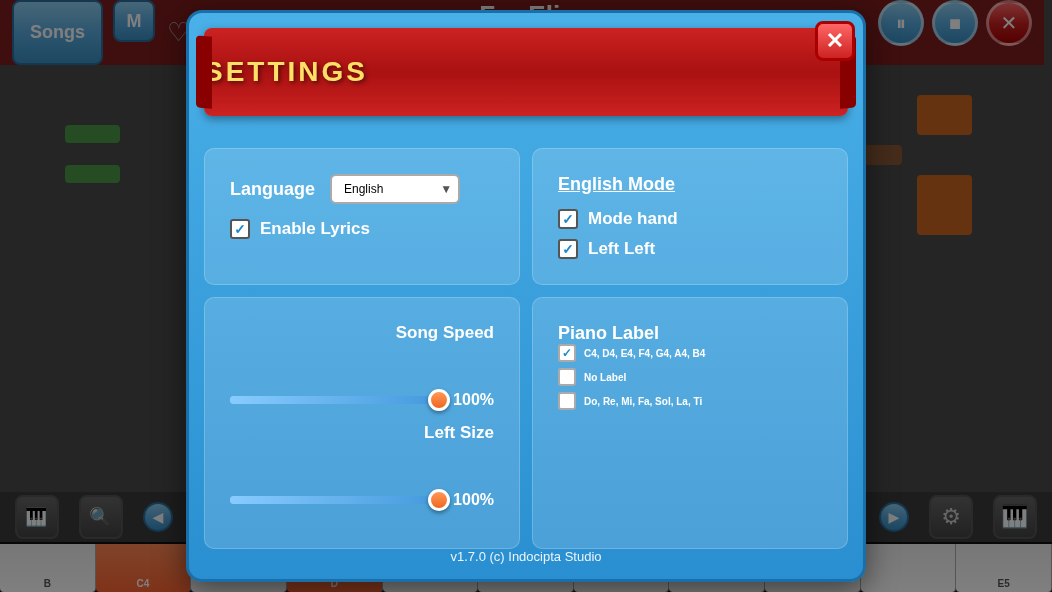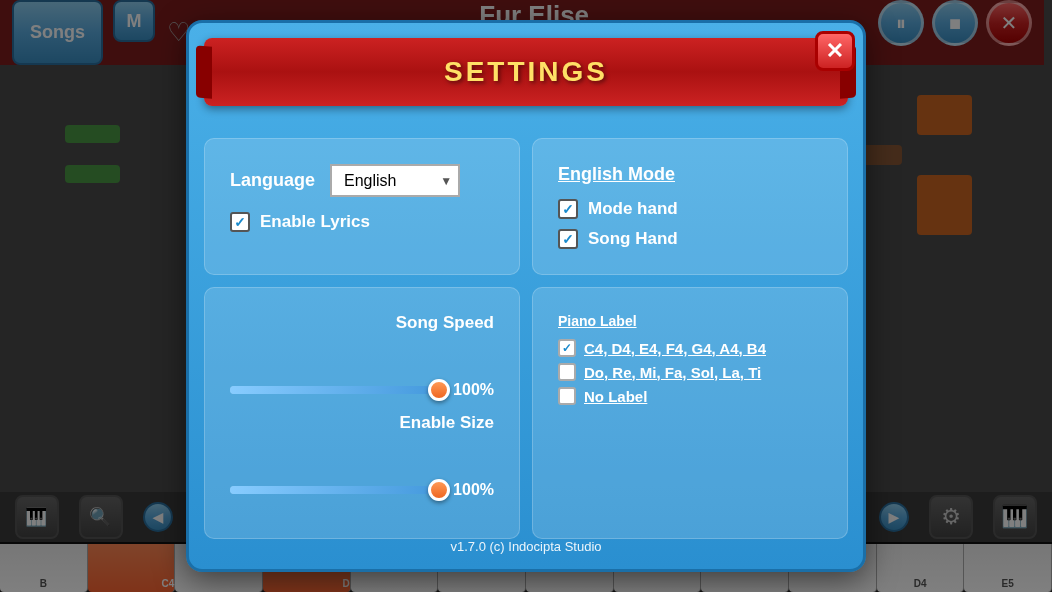--- a/index.html
+++ b/index.html
@@ -170,21 +170,20 @@
       justify-content: center;
       padding-bottom: 3px;
       font-size: 10px;
       color: #555;
       font-weight: bold;
       position: relative;
     }
     .white-key.active {
       background: linear-gradient(180deg, #ff8855 0%, #ff6633 100%);
       color: white;
-      justify-content: flex-end;
     }
 
     
     .overlay {
       position: absolute;
       top: 0; left: 0; right: 0; bottom: 0;
       background: rgba(0,0,0,0.5);
       z-index: 10;
       display: flex;
       align-items: center;
@@ -217,22 +216,21 @@
       font-size: 22px;
       font-weight: bold;
       cursor: pointer;
       z-index: 20;
     }
 
     
     .settings-banner {
       background: linear-gradient(180deg, #cc2222 0%, #aa1111 50%, #cc2222 100%);
       border-radius: 8px;
-      text-align: center;
-      padding: 18px 0;
+      padding: 28px 0;
       margin-bottom: 32px;
       position: relative;
       box-shadow: 0 3px 8px rgba(0,0,0,0.4);
     }
     .settings-banner::before {
       content: '';
       position: absolute;
       left: -8px;
       top: 8px;
       width: 16px;
@@ -280,24 +278,24 @@
       gap: 15px;
       margin-bottom: 15px;
     }
     .lang-label {
       color: white;
       font-size: 18px;
       font-weight: bold;
     }
     .lang-select {
       padding: 6px 12px;
-      border-radius: 0;
+      border-radius: 6px;
       border: 2px solid #aaa;
       background: white;
-      font-size: 16px;
+      font-size: 12px;
       cursor: pointer;
       min-width: 130px;
       appearance: none;
       padding-right: 30px;
       position: relative;
     }
     .lang-select-wrapper {
       position: relative;
       display: inline-block;
     }
@@ -390,24 +388,22 @@
       color: white;
       font-size: 16px;
       font-weight: bold;
       min-width: 45px;
       text-align: right;
     }
 
     
     .piano-label-title {
       color: white;
-      font-size: 14px;
-      font-weight: bold;
-      text-decoration: underline;
-      margin-bottom: 10px;
+      font-size: 18px;
+      font-weight: bold;
     }
     .radio-row {
       display: flex;
       align-items: center;
       gap: 8px;
       margin-bottom: 6px;
     }
     .radio-cb {
       width: 18px;
       height: 18px;
@@ -418,23 +414,22 @@
       align-items: center;
       justify-content: center;
       cursor: pointer;
       font-size: 12px;
       color: #1a8acc;
       font-weight: bold;
       flex-shrink: 0;
     }
     .radio-label {
       color: white;
-      font-size: 15px;
-      font-weight: bold;
-      text-decoration: underline;
+      font-size: 10px;
+      font-weight: bold;
     }
 
     
     .settings-footer {
       text-align: center;
       color: white;
       font-size: 13px;
       margin-top: 0;
       opacity: 0.9;
     }
@@ -506,23 +501,20 @@
       <span></span>
     </div>
   <div class="white-key">
       <span></span>
     </div>
   <div class="white-key">
       <span></span>
     </div>
   <div class="white-key">
       <span></span>
-    </div>
-  <div class="white-key">
-      <span>D4</span>
     </div>
   <div class="white-key">
       <span>E5</span>
     </div>
 </div>
 
 <div class="overlay">
 
   <div class="settings-dialog">
 
@@ -555,56 +547,56 @@
       </div>
 
       <div class="settings-panel">
         <div class="autoplay-title">English Mode</div>
         <div class="checkbox-row" style="margin-bottom:10px;">
           <div class="cb">✓</div>
           <span class="cb-label">Mode hand</span>
         </div>
         <div class="checkbox-row">
           <div class="cb">✓</div>
-          <span class="cb-label">Song Hand</span>
+          <span class="cb-label">Left Left</span>
         </div>
       </div>
 
       <div class="settings-panel">
         <div class="section-label">Song Speed</div>
         <div class="slider-row">
           <div class="slider-track">
             <div class="slider-fill" style="width:100%;"></div>
             <div class="slider-thumb" style="left:100%;"></div>
           </div>
           <span class="slider-pct">100%</span>
         </div>
-        <div class="section-label">Enable Size</div>
+        <div class="section-label">Left Size</div>
         <div class="slider-row">
           <div class="slider-track">
             <div class="slider-fill" style="width:100%;"></div>
             <div class="slider-thumb" style="left:100%;"></div>
           </div>
           <span class="slider-pct">100%</span>
         </div>
       </div>
 
       <div class="settings-panel">
         <div class="piano-label-title">Piano Label</div>
         <div class="radio-row">
           <div class="radio-cb">✓</div>
           <span class="radio-label">C4, D4, E4, F4, G4, A4, B4</span>
         </div>
         <div class="radio-row">
           <div class="radio-cb"></div>
-          <span class="radio-label">Do, Re, Mi, Fa, Sol, La, Ti</span>
+          <span class="radio-label">No Label</span>
         </div>
         <div class="radio-row">
           <div class="radio-cb"></div>
-          <span class="radio-label">No Label</span>
+          <span class="radio-label">Do, Re, Mi, Fa, Sol, La, Ti</span>
         </div>
       </div>
 
     </div>
 
     <div class="settings-footer">v1.7.0 (c) Indocipta Studio</div>
   </div>
 </div>
 
 </body></html>

